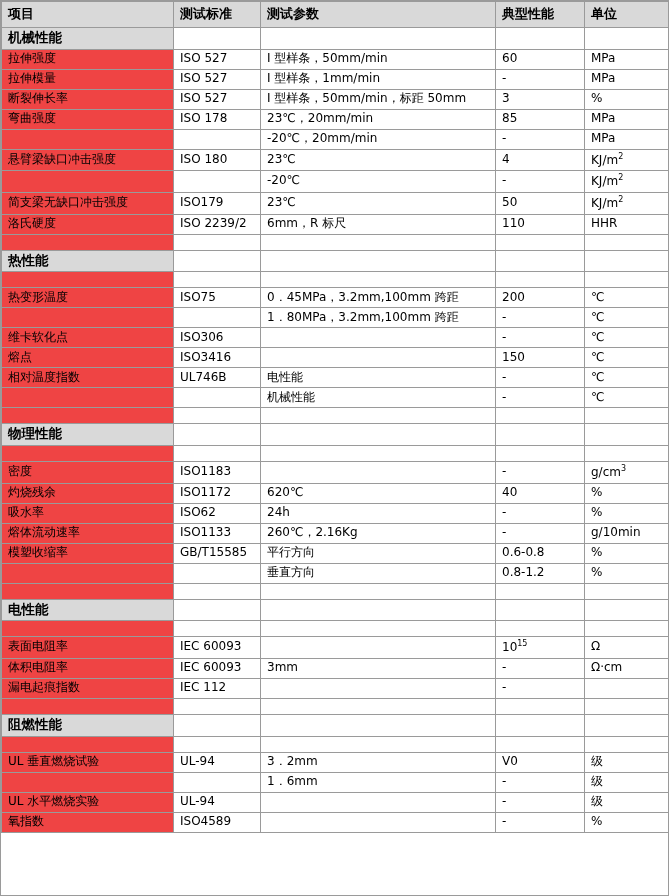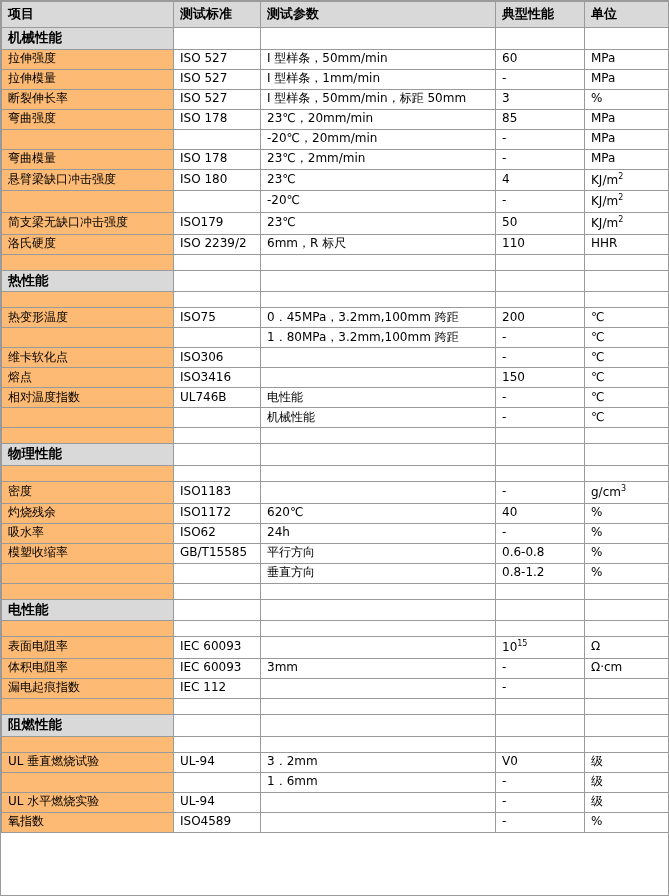--- a/index.html
+++ b/index.html
@@ -38,21 +38,21 @@
     border: 1px solid #9a9a9a;
     padding: 2px 5px 3px 6px;
     vertical-align: middle;
     line-height: 1.15;
     height: 20px;
     box-sizing: border-box;
     overflow: hidden;
     white-space: nowrap;
   }
   
-  td.shade { background: #fdba74; }
+  td.shade { background: #ef4444; }
   td.plain { background: #ffffff; }
 
   
   tr.header td {
     font-weight: bold;
     font-size: 13px;
     background: #d9d9d9;
     height: 26px;
     padding-top: 3px;
   }
@@ -125,27 +125,20 @@
           <td class="plain">MPa</td>
         </tr>
         <tr>
           <td class="shade"></td>
           <td class="plain"></td>
           <td class="plain">-20℃，20mm/min</td>
           <td class="plain">-</td>
           <td class="plain">MPa</td>
         </tr>
         <tr>
-          <td class="shade">弯曲模量</td>
-          <td class="plain">ISO 178</td>
-          <td class="plain">23℃，2mm/min</td>
-          <td class="plain">-</td>
-          <td class="plain">MPa</td>
-        </tr>
-        <tr>
           <td class="shade">悬臂梁缺口冲击强度</td>
           <td class="plain">ISO 180</td>
           <td class="plain">23℃</td>
           <td class="plain">4</td>
           <td class="plain">KJ/m<span class="sup">2</span></td>
         </tr>
         <tr>
           <td class="shade"></td>
           <td class="plain"></td>
           <td class="plain">-20℃</td>
@@ -265,20 +258,27 @@
           <td class="plain">%</td>
         </tr>
         <tr>
           <td class="shade">吸水率</td>
           <td class="plain">ISO62</td>
           <td class="plain">24h</td>
           <td class="plain">-</td>
           <td class="plain">%</td>
         </tr>
         <tr>
+          <td class="shade">熔体流动速率</td>
+          <td class="plain">ISO1133</td>
+          <td class="plain">260℃，2.16Kg</td>
+          <td class="plain">-</td>
+          <td class="plain">g/10min</td>
+        </tr>
+        <tr>
           <td class="shade">模塑收缩率</td>
           <td class="plain">GB/T15585</td>
           <td class="plain">平行方向</td>
           <td class="plain">0.6-0.8</td>
           <td class="plain">%</td>
         </tr>
         <tr>
           <td class="shade"></td>
           <td class="plain"></td>
           <td class="plain">垂直方向</td>

